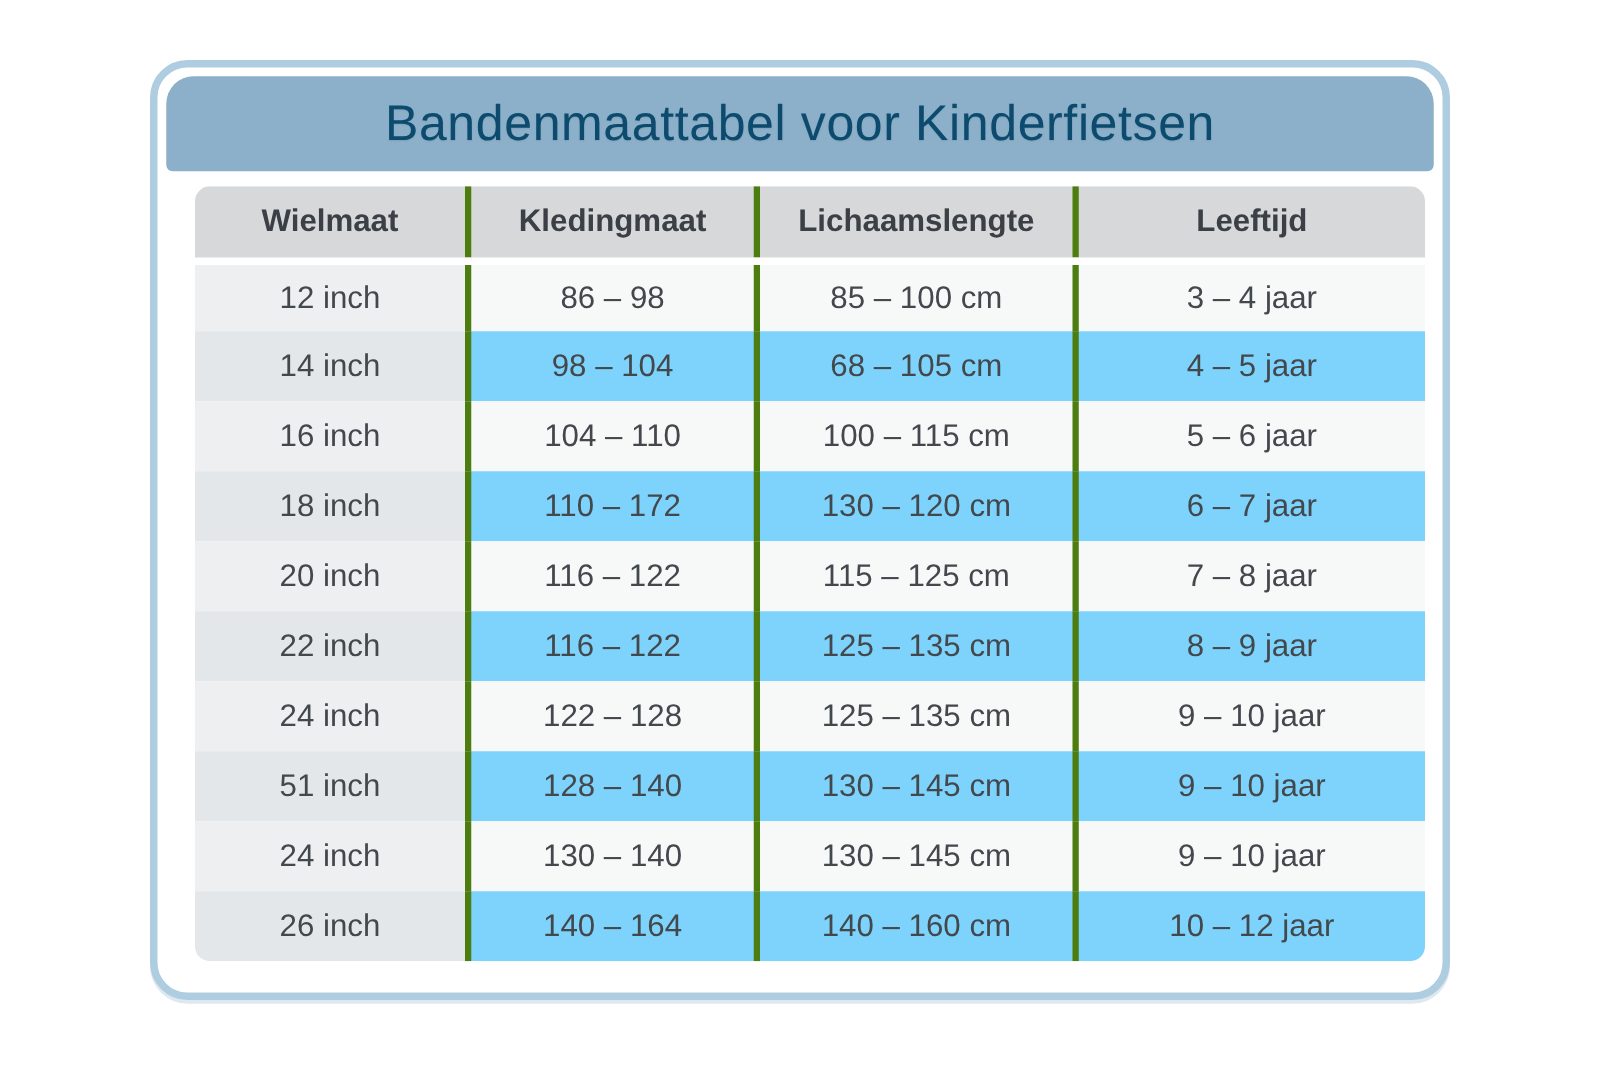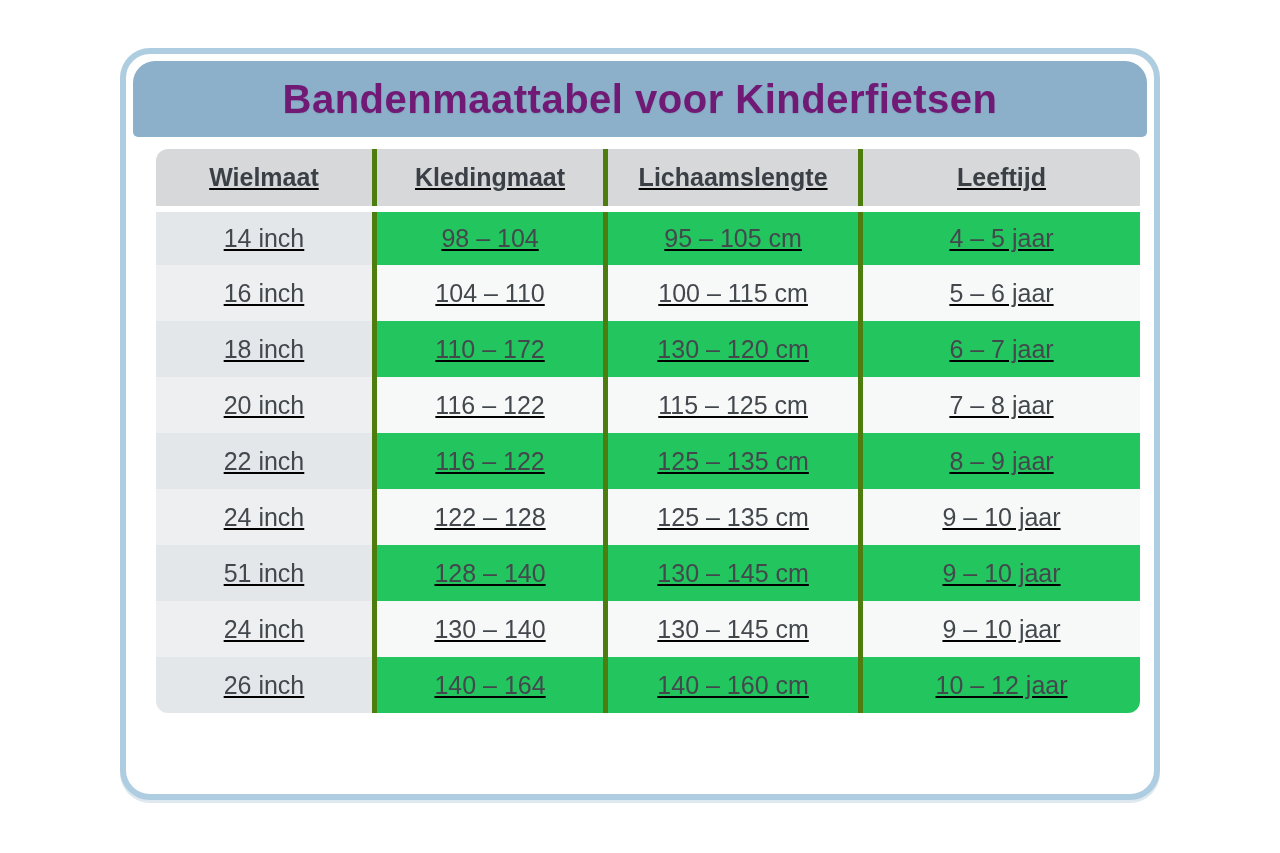--- a/index.html
+++ b/index.html
@@ -20,31 +20,30 @@
   }
   .header-band {
     height: 76px;
     background: #8cb0c9;
     border-radius: 22px 22px 5px 5px;
     display: flex;
     align-items: center;
     justify-content: center;
   }
   .header-band h1 {
-    color: #701a75;
+    color: #0c4a6e;
     font-size: 40px;
-    font-weight: bold;
+    font-weight: normal;
     letter-spacing: 0.5px;
     text-shadow: 0 1px 1px rgba(90,120,140,0.25);
   }
   .table-wrap {
     margin: 12px 7px 0 23px;
     border-radius: 12px;
     overflow: hidden;
-    text-decoration: underline;
   }
   table {
     width: 100%;
     border-collapse: collapse;
     table-layout: fixed;
   }
   col.c1 { width: 22.2%; }
   col.c2 { width: 23.5%; }
   col.c3 { width: 25.9%; }
   col.c4 { width: 28.4%; }
@@ -60,21 +59,21 @@
   td {
     height: 56px;
     font-size: 25px;
     color: #43484d;
     text-align: center;
     font-weight: normal;
   }
   th + th, td + td { border-left: 5px solid #4d7c0f; }
   tr.odd td  { background: #f7f8f8; }
   tr.odd td:first-child  { background: #eeeff1; }
-  tr.even td { background: #22c55e; }
+  tr.even td { background: #7dd3fc; }
   tr.even td:first-child { background: #e3e7ea; }
 </style>
 </head>
 <body>
 
 <div class="card">
   <div class="header-band">
     <h1>Bandenmaattabel voor Kinderfietsen</h1>
   </div>
   <div class="table-wrap">
@@ -87,24 +86,30 @@
       </colgroup>
       <thead>
         <tr>
           <th>Wielmaat</th>
           <th>Kledingmaat</th>
           <th>Lichaamslengte</th>
           <th>Leeftijd</th>
         </tr>
       </thead>
       <tbody>
+          <tr class="odd">
+            <td>12 inch</td>
+            <td>86 – 98</td>
+            <td>85 – 100 cm</td>
+            <td>3 – 4 jaar</td>
+          </tr>
           <tr class="even">
             <td>14 inch</td>
             <td>98 – 104</td>
-            <td>95 – 105 cm</td>
+            <td>68 – 105 cm</td>
             <td>4 – 5 jaar</td>
           </tr>
           <tr class="odd">
             <td>16 inch</td>
             <td>104 – 110</td>
             <td>100 – 115 cm</td>
             <td>5 – 6 jaar</td>
           </tr>
           <tr class="even">
             <td>18 inch</td>

